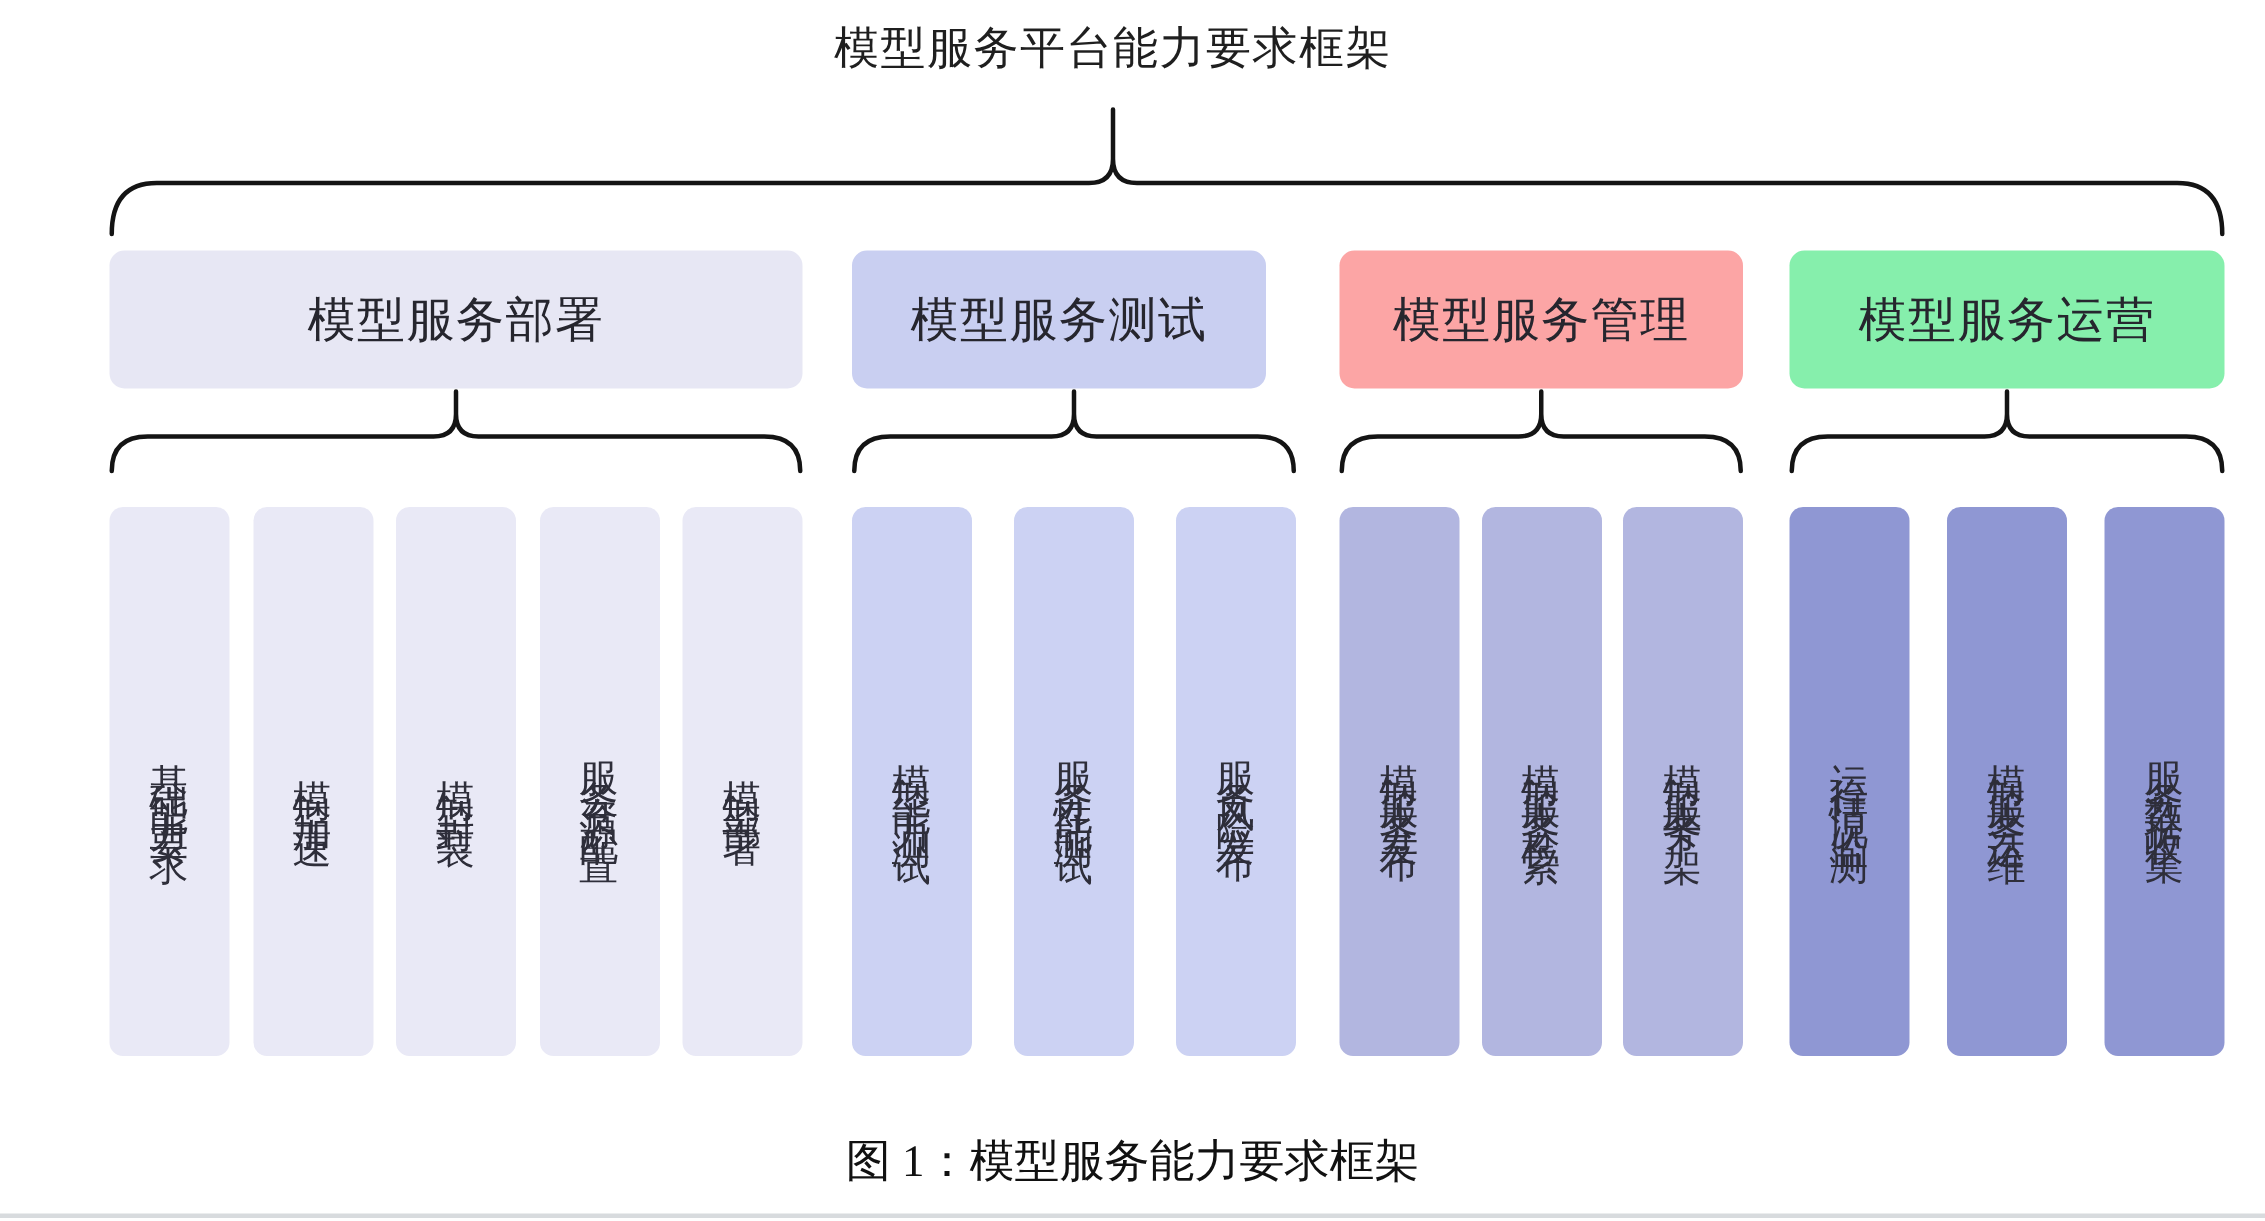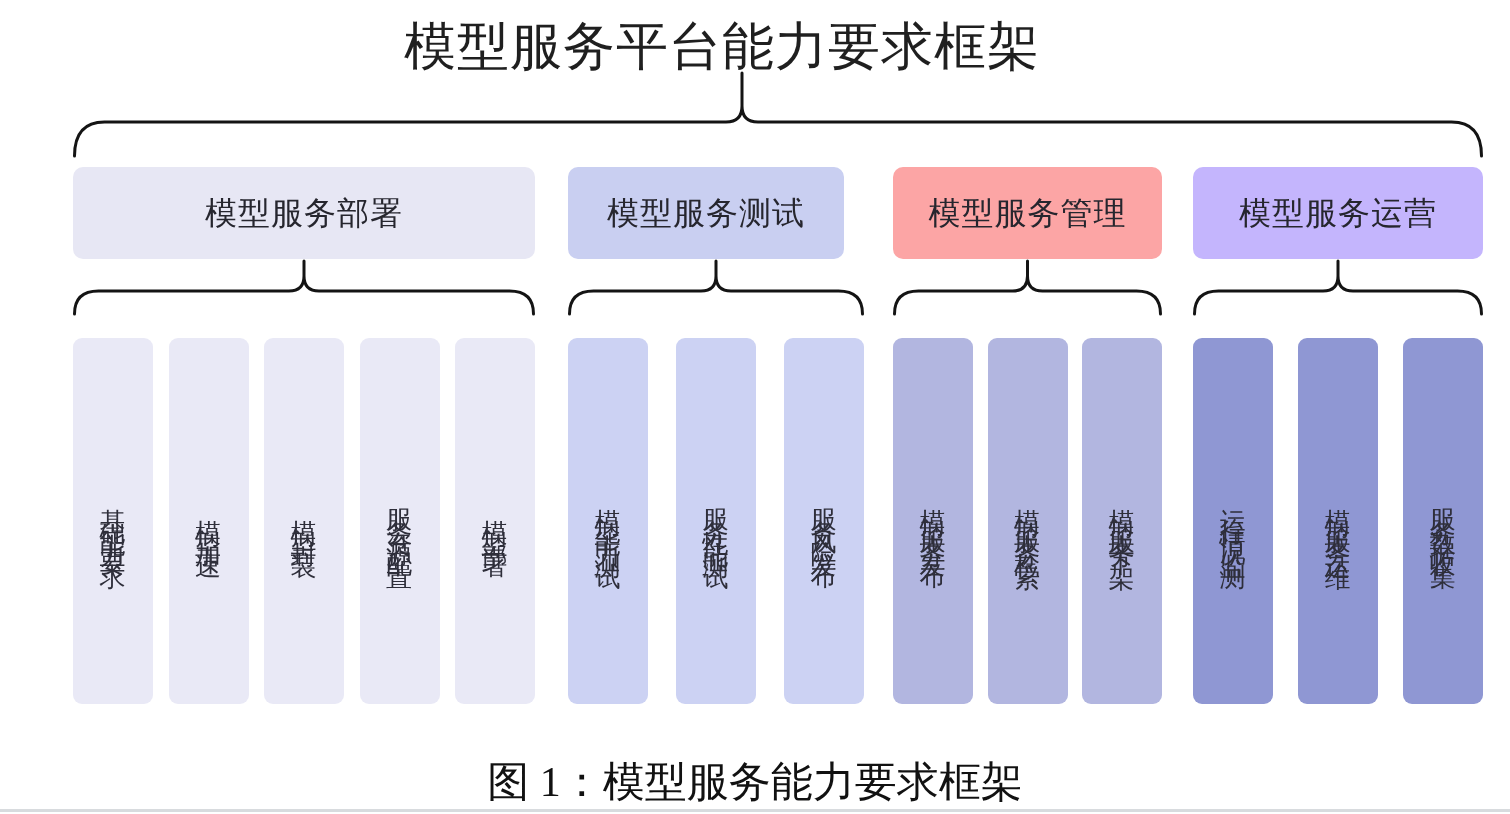--- a/index.html
+++ b/index.html
@@ -1,48 +1,48 @@
 <!DOCTYPE html>
 <html><head>
 <meta charset="utf-8">
 <style>
   html,body{margin:0;padding:0;background:#fff;}
   .canvas{
     position:relative;width:1510px;height:814px;background:#ffffff;overflow:hidden;
     font-family:"Liberation Sans",sans-serif;
   }
   .title{
-    position:absolute;top:12px;left:722px;transform:translateX(-50%);
-    font-size:52px;color:#1f1f1f;white-space:nowrap;letter-spacing:1px;
+    position:absolute;top:12px;left:742px;transform:translateX(-50%);
+    font-size:30px;color:#1f1f1f;white-space:nowrap;letter-spacing:1px;
   }
   svg.brace{position:absolute;overflow:visible;}
   svg.brace path{fill:none;stroke:#141414;stroke-width:3;stroke-linecap:round;stroke-linejoin:round;}
   .hdr{
     position:absolute;top:167px;height:92px;line-height:92px;text-align:center;
     font-size:32px;color:#26262e;border-radius:10px;letter-spacing:1px;
   }
   .hdr.g1{background:#e7e7f4;}
   .hdr.g2{background:#c9cff1;}
   .hdr.g3{background:#fca5a5;}
-  .hdr.g4{background:#c4b5fd;}
+  .hdr.g4{background:#86efac;}
   .col{
     position:absolute;top:338px;height:366px;width:80px;border-radius:9px;
     display:flex;align-items:center;justify-content:center;
   }
   .col.g1{background:#e9e9f6;}
   .col.g2{background:#ccd2f3;}
   .col.g3{background:#b2b6e0;}
   .col.g4{background:#8f97d3;}
   .col span{
     writing-mode:vertical-rl;text-orientation:upright;
     font-size:26px;letter-spacing:11px;color:#2e2e3a;line-height:1;
   }
   .caption{
     position:absolute;top:754px;left:0;width:100%;text-align:center;
-    font-family:"Liberation Serif",serif;font-size:42px;color:#111111;
+    font-family:"Liberation Serif",serif;font-size:30px;color:#111111;
   }
   .bottom-rule{
     position:absolute;left:0;right:0;top:809px;height:3px;background:#d8dbde;
   }
 </style>
 </head>
 <body>
 
 <div class="canvas">
 

